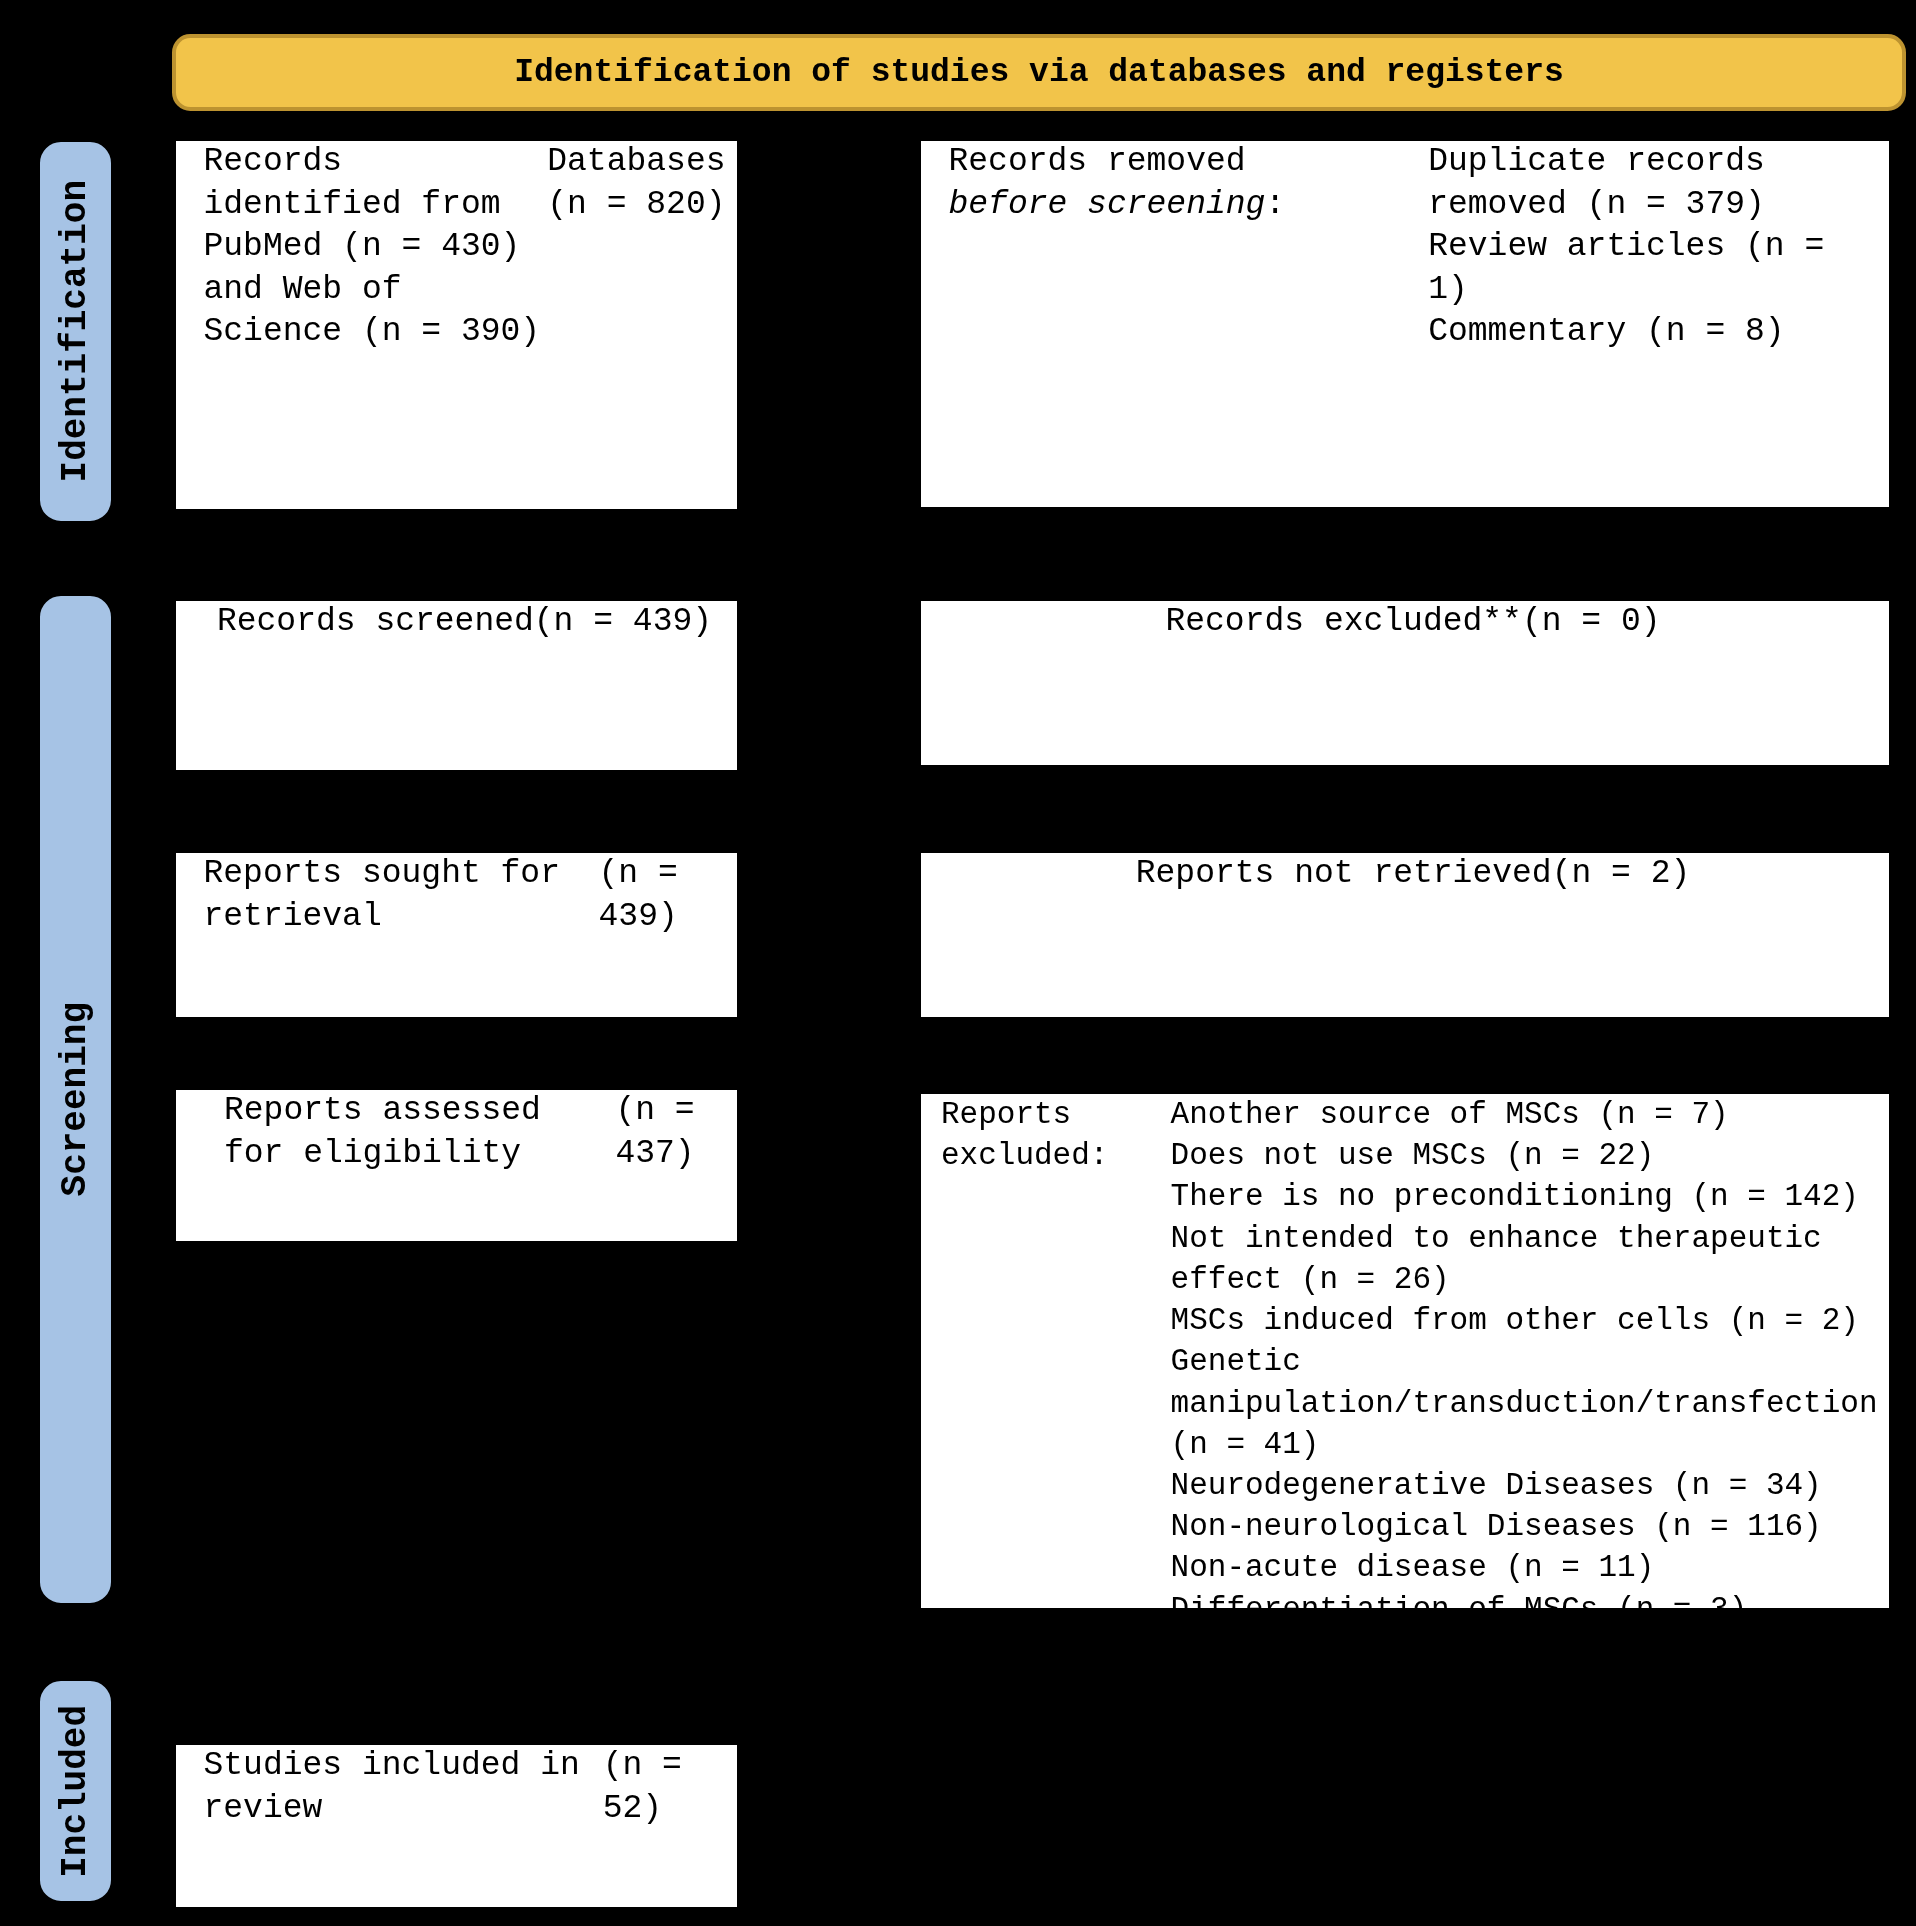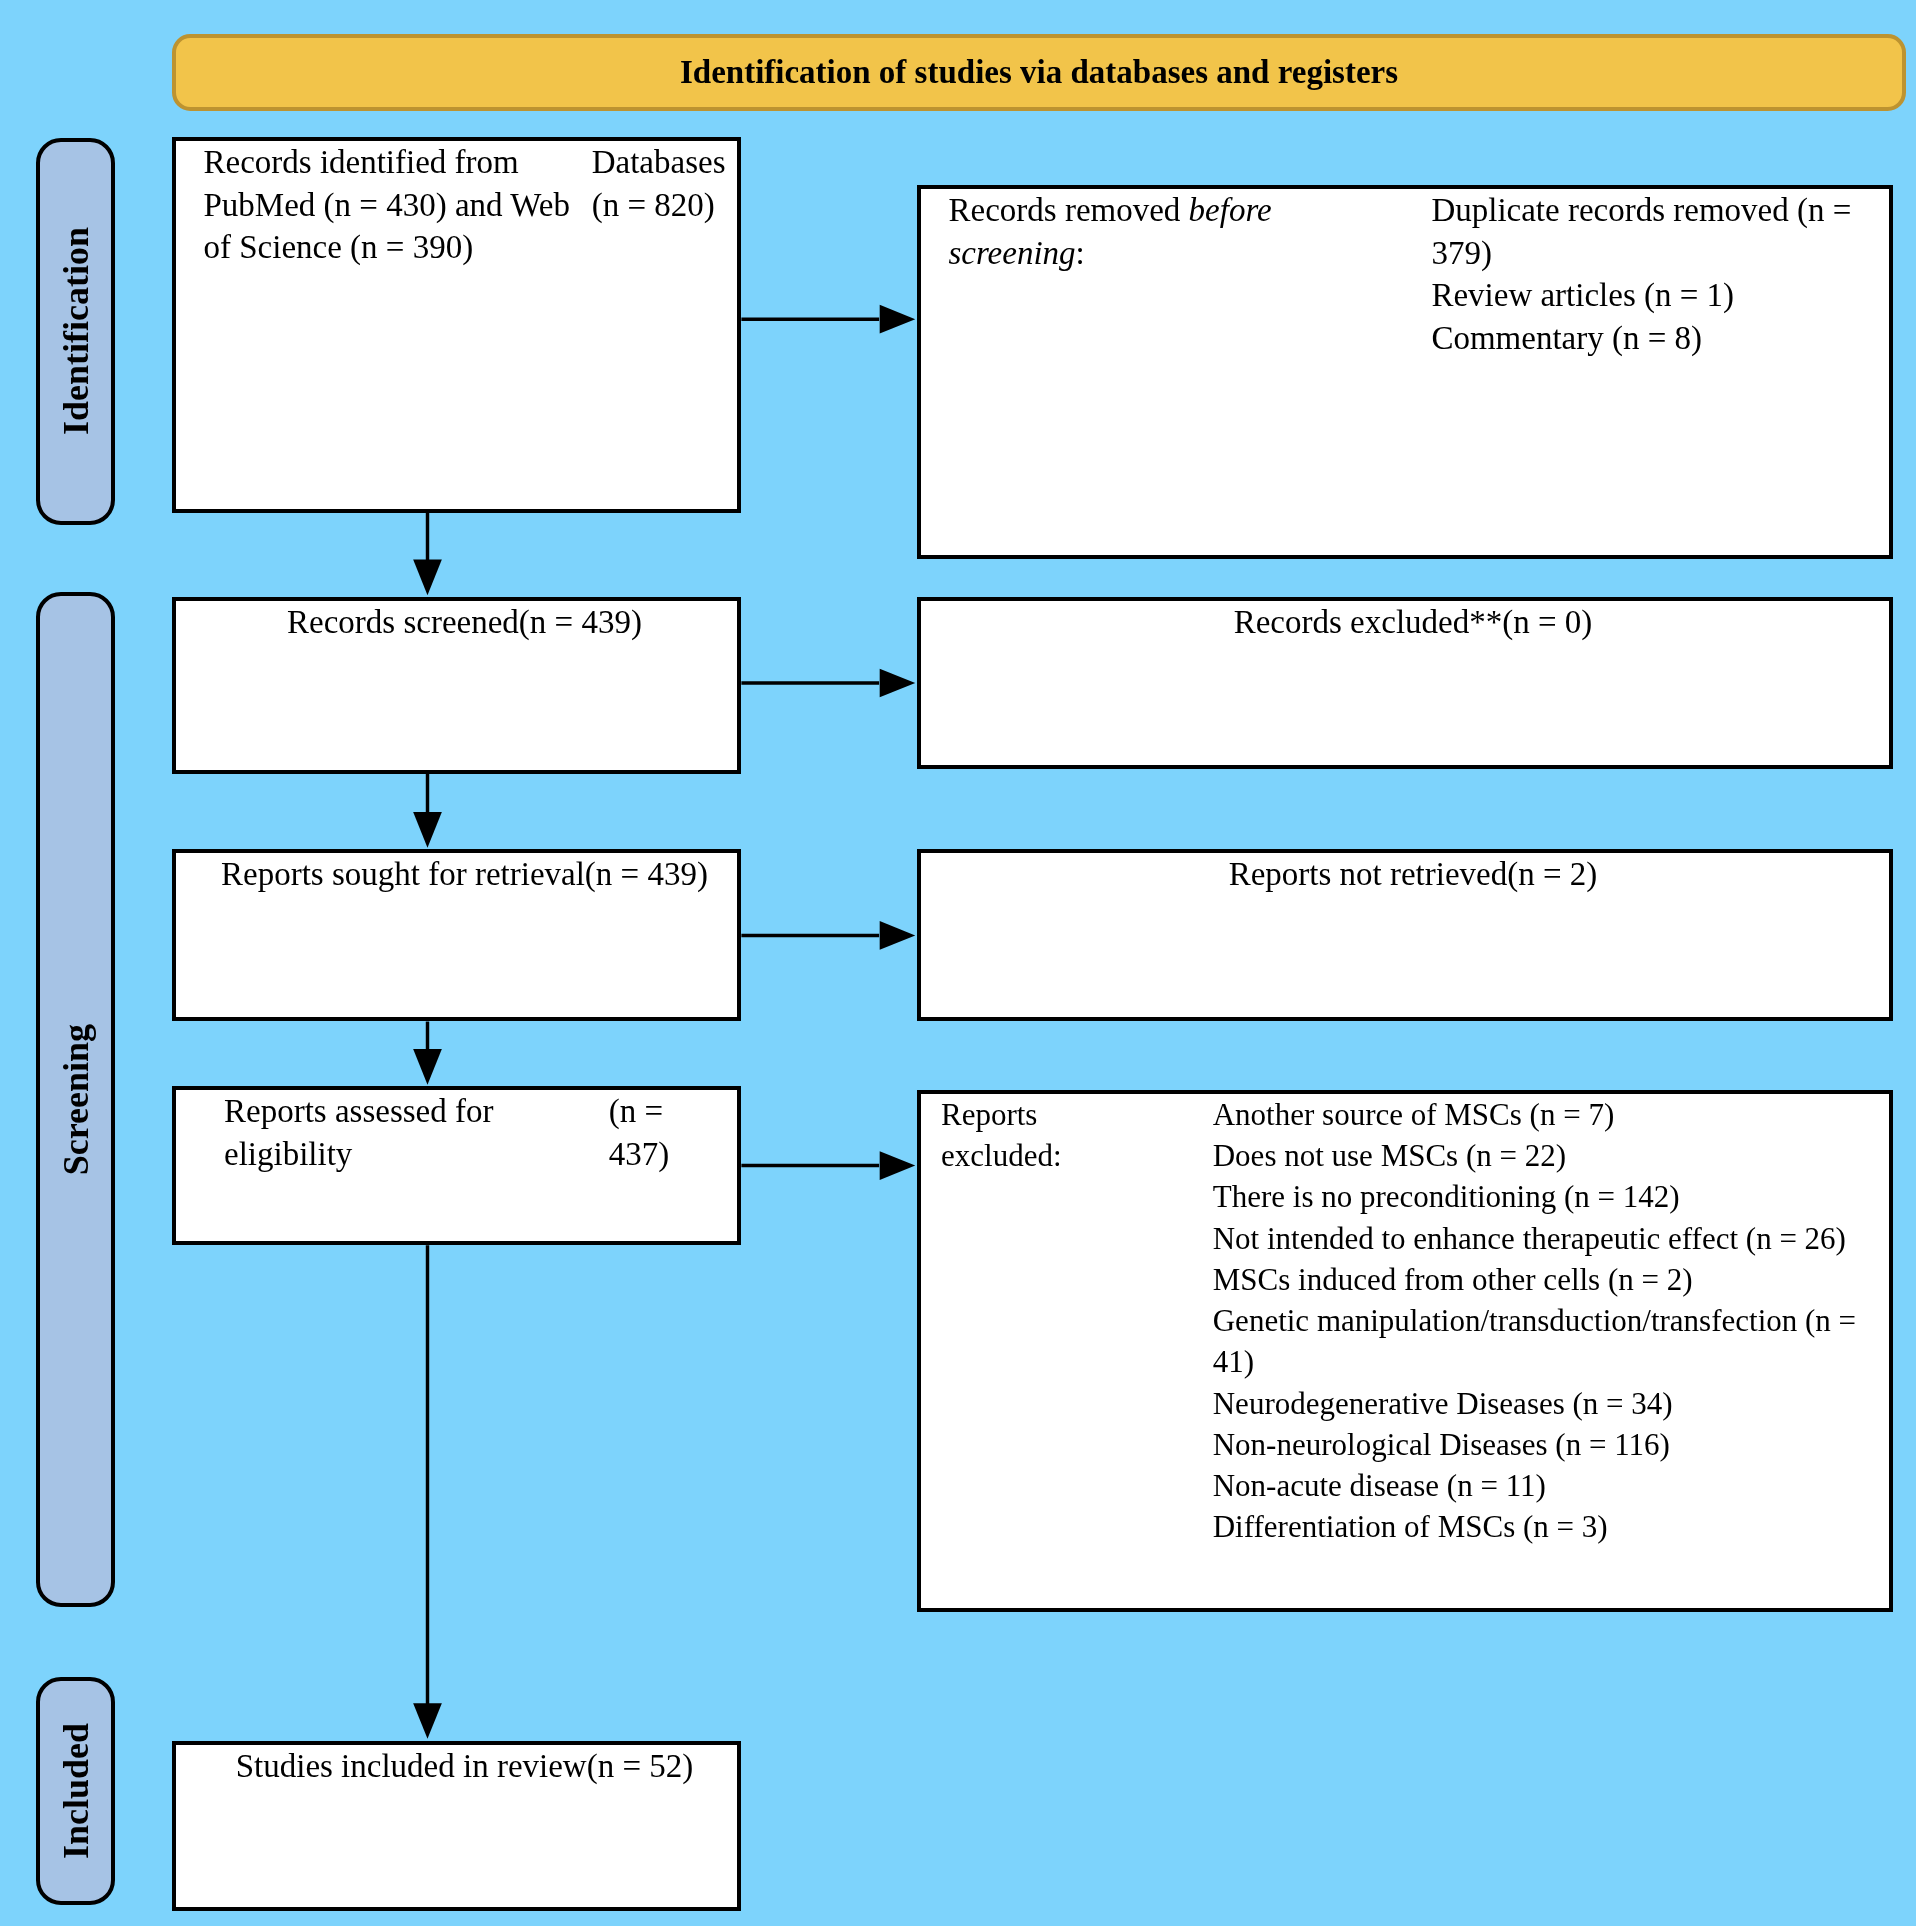--- a/index.html
+++ b/index.html
@@ -4,22 +4,22 @@
 <style>
   html, body {
     margin: 0;
     padding: 0;
     background: #ffffff;
   }
   .canvas {
     position: relative;
     width: 1916px;
     height: 1926px;
-    background: #7dd3fc;
-    font-family: Liberation Serif, serif;
+    background: #000000;
+    font-family: Liberation Mono, monospace;
     color: #000000;
   }
   .arrow-layer {
     position: absolute;
     left: 0; top: 0;
     width: 1916px;
     height: 1926px;
     pointer-events: none;
   }
   .banner {
@@ -70,21 +70,21 @@
     line-height: 1.29;
     padding: 0 11.5px 0 27.5px;
   }
   .fbox p { margin: 0; }
   .fbox ul {
     list-style: none;
     margin: 0;
     padding: 0 0 0 56px;
   }
   #box-identified       { left: 172px;  top: 137px;  width: 569px;  height: 376px; }
-  #box-removed          { left: 917px; top: 137px;  width: 976px; height: 374px; margin-top: 48px; }
+  #box-removed          { left: 917px; top: 137px;  width: 976px; height: 374px; }
   #box-screened         { left: 172px;  top: 597px; width: 569px;  height: 177px; }
   #box-excluded         { left: 917px; top: 597px; width: 976px; height: 172px; }
   #box-sought           { left: 172px;  top: 849px; width: 569px;  height: 172px; }
   #box-not-retrieved    { left: 917px; top: 849px; width: 976px; height: 172px; }
   #box-assessed         { left: 172px;  top: 1086px; width: 569px;  height: 159px; padding-left: 48px; }
   #box-reports-excluded { left: 917px; top: 1090px; width: 976px; height: 522px;
                           font-size: 31px; line-height: 1.33; padding-left: 20px; }
   #box-included-studies { left: 172px;  top: 1741px; width: 569px;  height: 170px; }
   .indent-line { margin-left: 75px; margin-top: 42px; }
   .italic { font-style: italic; }

